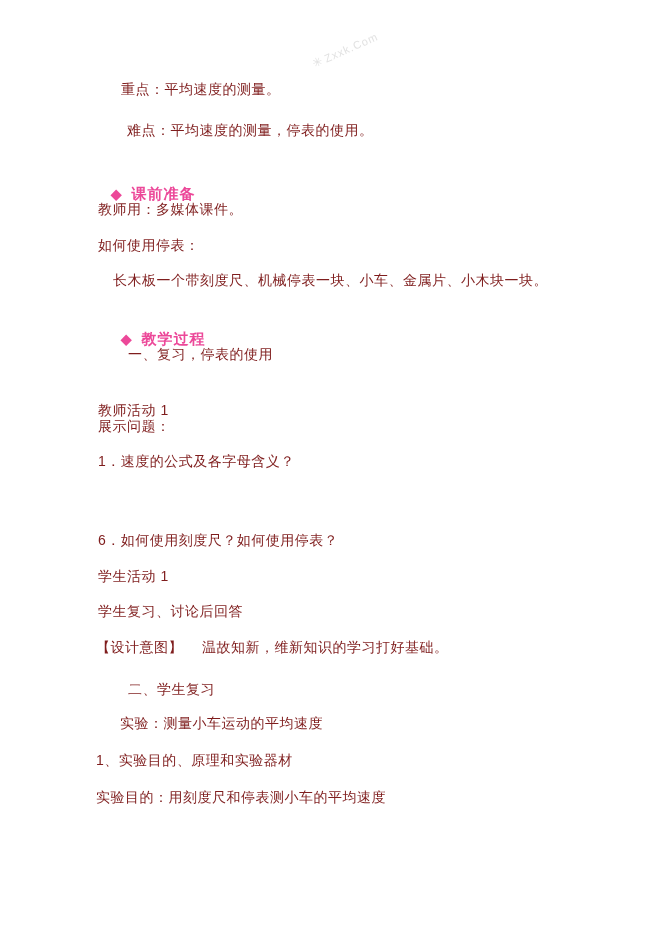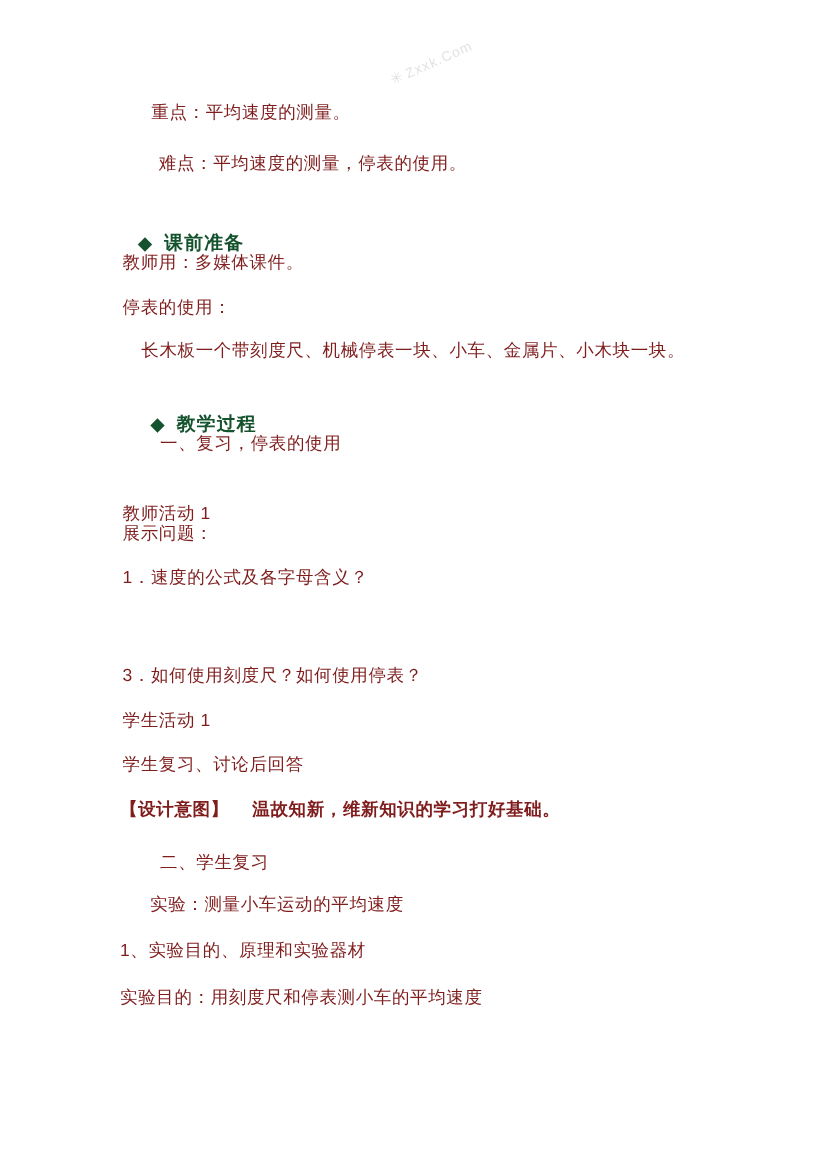--- a/index.html
+++ b/index.html
@@ -18,29 +18,29 @@
   .para {
     position: absolute;
     margin: 0;
     font-size: 14px;
     line-height: 19px;
     color: #7f1d1d;
     letter-spacing: 0.5px;
     white-space: pre-wrap;
   }
   .para.bold {
-    font-weight: bold;
+    font-weight: normal;
   }
   .heading {
     position: absolute;
     margin: 0;
     font-size: 15px;
     line-height: 20px;
     font-weight: bold;
-    color: #14532d;
+    color: #ec4899;
     letter-spacing: 1px;
     white-space: pre;
   }
   .heading .diamond {
     font-size: 14px;
     margin-right: 10px;
     letter-spacing: 0;
   }
   .watermark {
     position: absolute;
@@ -69,32 +69,32 @@
   </div>
 
   <p class="para" style="left:121px; top:80px">重点：平均速度的测量。</p>
   <p class="para" style="left:127px; top:121px">难点：平均速度的测量，停表的使用。</p>
 
   <h2 class="heading" style="left:90px; top:164px">
     <span class="diamond">◆</span><span>课前准备</span>
   </h2>
 
   <p class="para" style="left:98px;  top:200px">教师用：多媒体课件。</p>
-  <p class="para" style="left:98px;  top:236px">停表的使用：</p>
+  <p class="para" style="left:98px;  top:236px">如何使用停表：</p>
   <p class="para" style="left:113px; top:271px">长木板一个带刻度尺、机械停表一块、小车、金属片、小木块一块。</p>
 
   <h2 class="heading" style="left:100px; top:309px">
     <span class="diamond">◆</span><span>教学过程</span>
   </h2>
 
   <p class="para" style="left:128px; top:345px">一、复习，停表的使用</p>
   <p class="para" style="left:98px;  top:401px">教师活动 1</p>
   <p class="para" style="left:98px;  top:417px">展示问题：</p>
   <p class="para" style="left:98px;  top:452px">1．速度的公式及各字母含义？</p>
-  <p class="para" style="left:98px;  top:531px">3．如何使用刻度尺？如何使用停表？</p>
+  <p class="para" style="left:98px;  top:531px">6．如何使用刻度尺？如何使用停表？</p>
   <p class="para" style="left:98px;  top:567px">学生活动 1</p>
   <p class="para" style="left:98px;  top:602px">学生复习、讨论后回答</p>
   <p class="para bold" style="left:96px; top:638px">【设计意图】　 温故知新，维新知识的学习打好基础。</p>
   <p class="para" style="left:128px; top:680px">二、学生复习</p>
   <p class="para" style="left:120px; top:714px">实验：测量小车运动的平均速度</p>
   <p class="para" style="left:96px;  top:751px">1、实验目的、原理和实验器材</p>
   <p class="para" style="left:96px;  top:788px">实验目的：用刻度尺和停表测小车的平均速度</p>
 
 </div>
 

